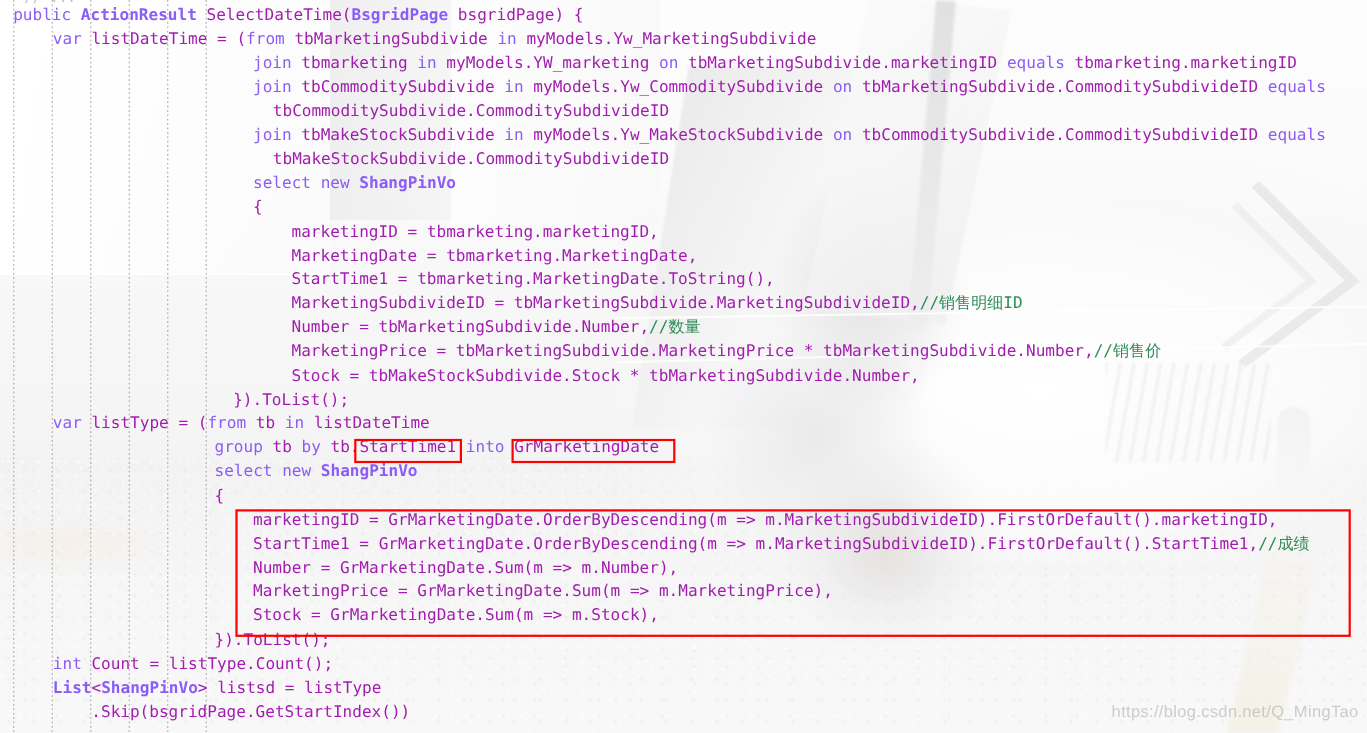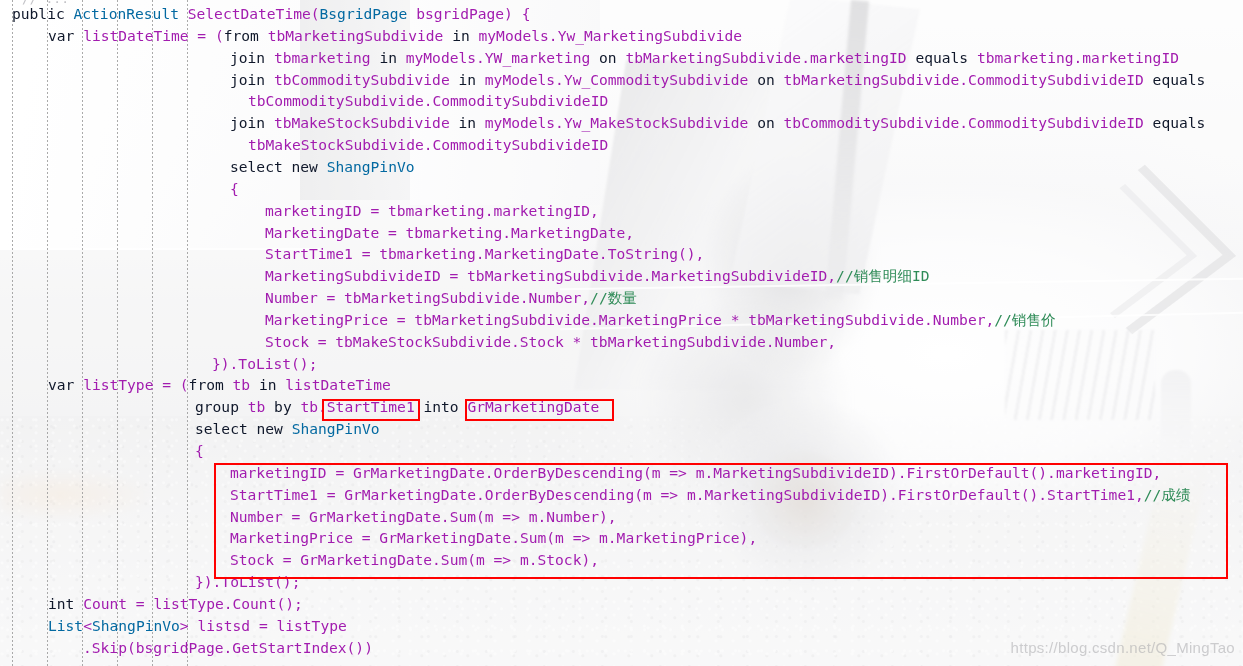--- a/index.html
+++ b/index.html
@@ -192,22 +192,22 @@
     font-size: 14.6px;
     line-height: 21.85px;
     color: #1d1d1d;
     white-space: pre;
     letter-spacing: 0px;
   }
   #code .ln {
     height: 21.85px;
     white-space: pre;
   }
-  .kw   { color: #0f172a; }
-  .typ  { color: #0369a1; }
+  .kw   { color: #8b5cf6; }
+  .typ  { color: #8b5cf6; font-weight: bold; }
   .cmt  { color: #2e8b57; }
   .pln  { color: #a21caf; }
 
   
   .redbox {
     position: absolute;
     border: 2px solid #ff0000;
     box-sizing: border-box;
     pointer-events: none;
   }

